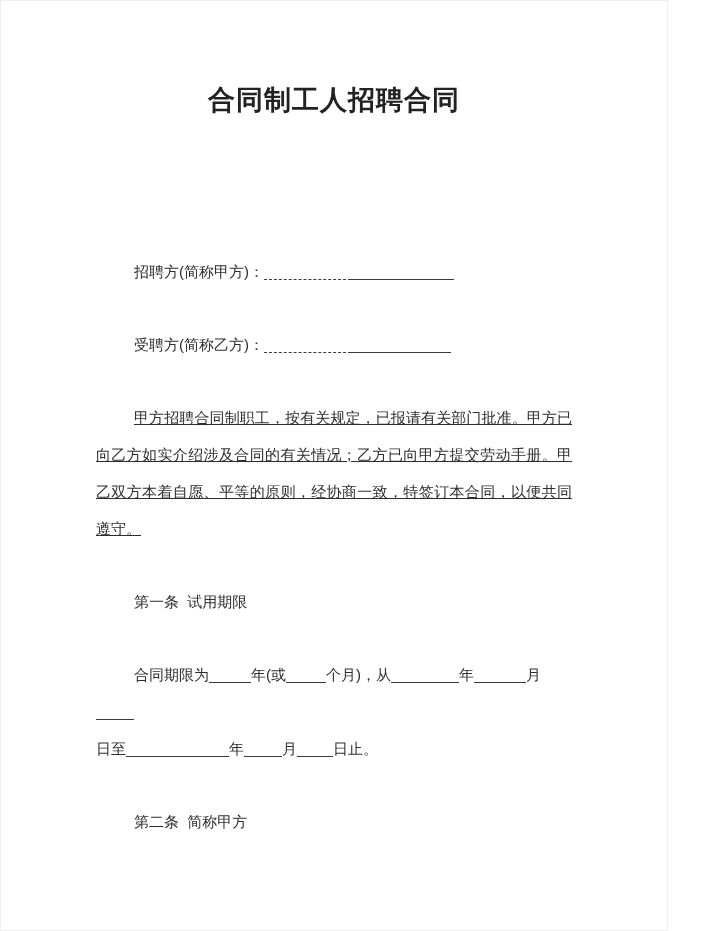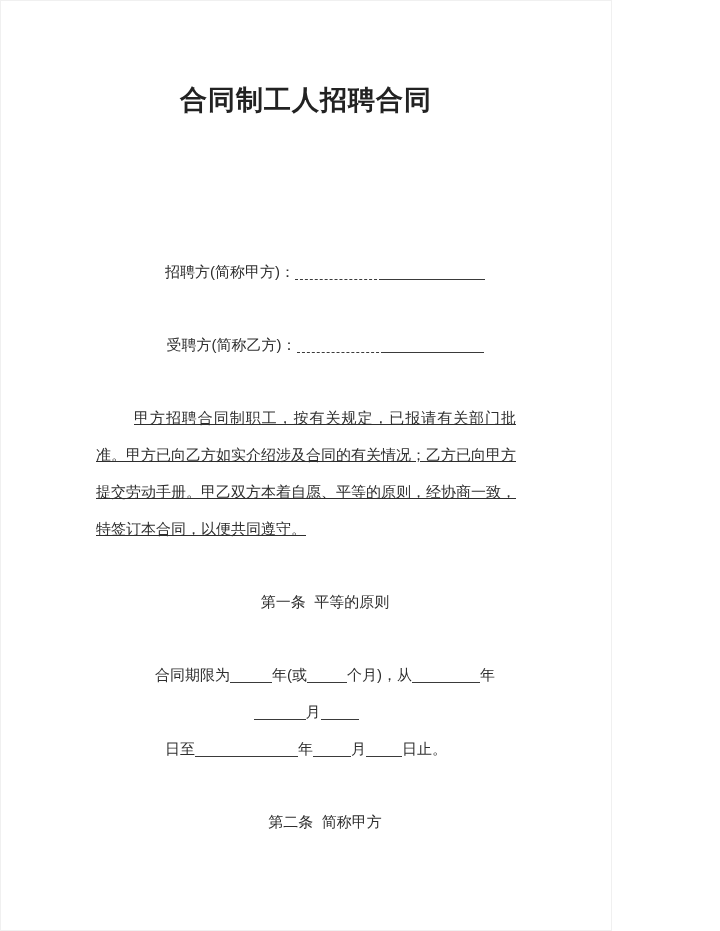--- a/index.html
+++ b/index.html
@@ -2,21 +2,21 @@
 <html><head>
 <meta charset="utf-8">
 <style>
   html, body {
     margin: 0;
     padding: 0;
     background: #ffffff;
   }
   .page {
     position: relative;
-    width: 612px;
+    width: 668px;
     height: 931px;
     box-sizing: border-box;
     background: #ffffff;
     border: 1px solid #f0f0f0;
     font-family: "Liberation Sans", "DejaVu Sans", sans-serif;
     color: #2e2e2e;
     overflow: hidden;
   }
   .content {
     padding: 0 95px;
@@ -29,21 +29,20 @@
     line-height: 36px;
     text-align: center;
     letter-spacing: 1px;
     color: #222222;
   }
   .line, .para {
     margin: 0;
     font-size: 15px;
     line-height: 37px;
     white-space: pre-wrap;
-    text-align: center;
   }
   .gap      { margin-top: 36px; }
   .gap-title{ margin-top: 135px; }
   .indent   { text-indent: 38px; }
   .justify  { text-align: justify; text-decoration: underline; }
   .blank {
     display: inline-block;
     height: 14px;
     border-bottom: 1px solid #3a3a3a;
     vertical-align: baseline;
@@ -60,21 +59,21 @@
   <div class="content">
 
     <h1 class="title">合同制工人招聘合同</h1>
 
     <p class="line indent gap-title">招聘方(简称甲方)：<span class="blank dash" style="width: 87px;"></span><span class="blank" style="width: 103px;"></span></p>
 
     <p class="line indent gap">受聘方(简称乙方)：<span class="blank dash" style="width: 87px;"></span><span class="blank" style="width: 100px;"></span></p>
 
     <p class="para indent justify gap">甲方招聘合同制职工，按有关规定，已报请有关部门批准。甲方已向乙方如实介绍涉及合同的有关情况；乙方已向甲方提交劳动手册。甲乙双方本着自愿、平等的原则，经协商一致，特签订本合同，以便共同遵守。</p>
 
-    <p class="line indent gap">第一条  平等的原则</p>
+    <p class="line indent gap">第一条  试用期限</p>
 
     <div>
       <p class="line indent gap">合同期限为<span class="blank" style="width: 42px;"></span>年(或<span class="blank" style="width: 40px;"></span>个月)，从<span class="blank" style="width: 68px;"></span>年<span class="blank" style="width: 52px;"></span>月<span class="blank" style="width: 38px;"></span></p>
       <p class="line">日至<span class="blank" style="width: 103px;"></span>年<span class="blank" style="width: 38px;"></span>月<span class="blank" style="width: 36px;"></span>日止。</p>
     </div>
 
     <p class="line indent gap">第二条  简称甲方</p>
 
 
   </div>

